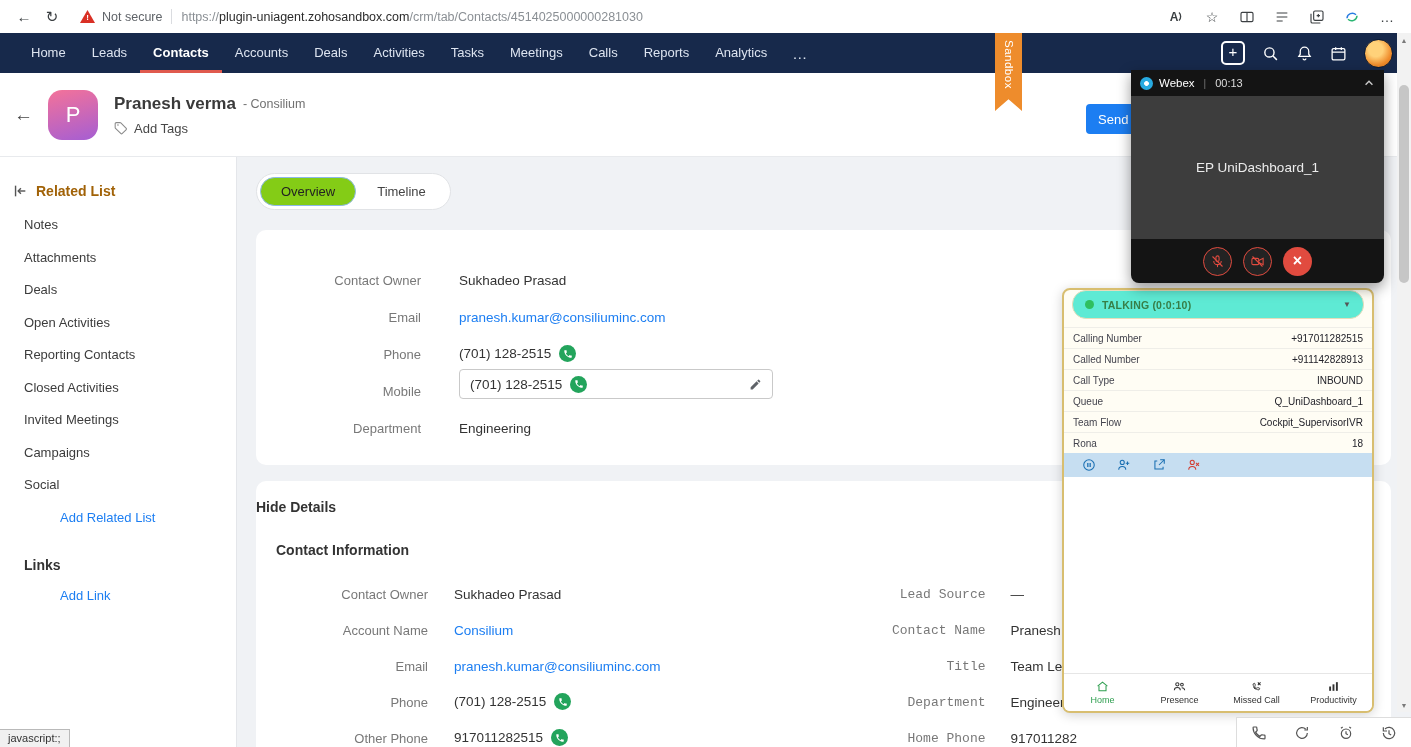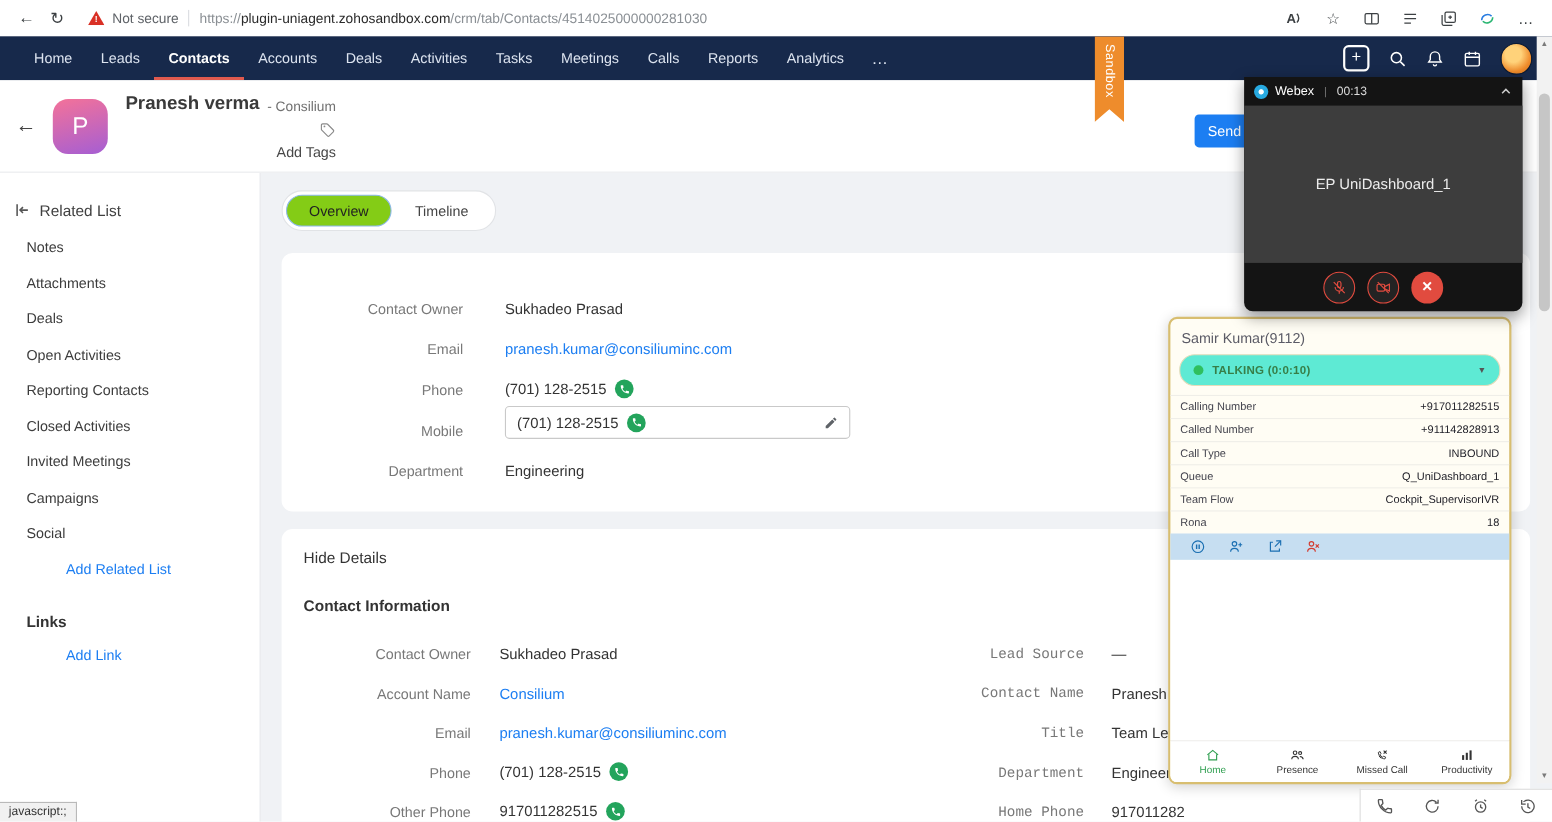--- a/index.html
+++ b/index.html
@@ -30,32 +30,32 @@
   .user-avatar{width:27px;height:27px;border-radius:50%;background:radial-gradient(circle at 40% 35%,#ffd27a 0 30%,#ef8c2c 65%,#c96a14);cursor:pointer;border:1px solid #0b1a33;}
 
   
   .sandbox{position:absolute;left:995px;top:33px;width:27px;height:78px;background:var(--sandbox_orange,#EE8C2C);clip-path:polygon(0 0,100% 0,100% 100%,50% 85%,0 100%);z-index:40;display:flex;justify-content:center;}
   .sandbox span{writing-mode:vertical-rl;color:#fff;font-size:11.5px;margin-top:7px;letter-spacing:.5px;}
 
   
   .contact-header{height:84px;background:#fff;display:flex;align-items:center;padding-left:14px;border-bottom:1px solid #e8eaed;box-sizing:border-box;position:relative;}
   .back-arrow{font-size:19px;color:#444;width:34px;cursor:pointer;flex:none;}
   .cavatar{width:50px;height:50px;border-radius:14px;background:linear-gradient(165deg,var(--avatar_from,#F0719C) 5%,var(--avatar_to,#A95FD0) 95%);color:#fff;font-size:22px;display:flex;align-items:center;justify-content:center;margin-right:16px;flex:none;cursor:pointer;}
-  .head-name-row{display:flex;align-items:flex-end;}
+  .head-name-row{display:flex;align-items:center;}
   .contact-name{font-size:17px;font-weight:bold;color:#3a3a3a;}
   .company{font-size:12.5px;color:#717171;margin-left:7px;}
-  .tags-row{display:flex;align-items:flex-end;gap:6px;margin-top:7px;cursor:pointer;flex-direction:column;}
+  .tags-row{display:flex;align-items:center;gap:6px;margin-top:7px;cursor:pointer;}
   .tags-label{font-size:13px;color:#474747;}
   .send-btn{position:absolute;left:1086px;top:104px;height:30px;padding:0 12px;background:var(--accent_blue,#1C7EF2);color:#fff;font-size:13px;border:none;border-radius:4px;z-index:5;cursor:pointer;}
 
   
   .body-row{display:flex;height:590px;background:var(--main_bg,#F0F2F5);}
   .sidebar{width:237px;background:#fff;border-right:1px solid #e4e6ea;padding:26px 0 0 24px;box-sizing:border-box;flex:none;}
   .sb-header{display:flex;align-items:center;gap:8px;margin-left:-12px;margin-bottom:10px;cursor:pointer;}
-  .sb-title{font-size:14px;font-weight:normal;color:#404040;}
+  .sb-title{font-size:14px;font-weight:bold;color:#a16207;}
   .sb-item{font-size:13px;color:#3c3c3c;height:32.5px;line-height:32.5px;cursor:pointer;}
   .sb-link{color:var(--accent_blue,#1C7EF2);font-size:13px;height:32.5px;line-height:32.5px;cursor:pointer;margin-left:36px;}
   .sb-links-title{font-size:14px;font-weight:bold;color:#333;margin-top:16px;height:30px;line-height:30px;}
 
   .main{flex:1;position:relative;overflow:hidden;min-width:0;}
   .tabs{display:inline-flex;background:#fff;border:1px solid #e1e3e6;border-radius:19px;margin:16px 0 0 19px;padding:3px;}
   .tab{font-size:13px;color:#444;padding:6px 20px;border-radius:15px;cursor:pointer;border:1px solid transparent;}
   .tab.active{background:#84cc16;border-color:#8cb8e8;color:#222;font-weight:normal;}
 
   .card{background:#fff;border-radius:10px;margin:20px 20px 0 19px;}
@@ -63,21 +63,21 @@
   .frow{display:flex;align-items:flex-end;min-height:30px;margin-bottom:7px;}
   .flabel{width:165px;text-align:right;font-size:13px;color:#787878;flex:none;}
   .fvalue{margin-left:38px;font-size:13.5px;color:#333;display:flex;align-items:center;gap:8px;}
   .link-blue{color:var(--accent_blue,#1C7EF2);cursor:pointer;}
   .phone-badge{width:17px;height:17px;border-radius:50%;background:var(--phone_green,#23A45C);display:inline-flex;align-items:center;justify-content:center;cursor:pointer;flex:none;}
   .mobile-box{width:314px;height:30px;border:1px solid #c9c9c9;border-radius:4px;display:flex;align-items:center;padding:0 10px;box-sizing:border-box;gap:8px;margin-left:38px;cursor:text;background:#fff;}
   .mobile-box .num{font-size:13.5px;color:#333;}
   .pencil{margin-left:auto;cursor:pointer;display:flex;}
 
   .details-card{margin-top:16px;padding:18px 0 40px;border-radius:10px 10px 0 0;min-height:260px;}
-  .hide-details{font-size:14px;font-weight:normal;color:#333;padding-left:20px;cursor:pointer;}
+  .hide-details{font-size:14px;font-weight:bold;color:#333;cursor:pointer;}
   .section-title{font-size:14px;font-weight:bold;color:#333;padding-left:20px;margin-top:27px;margin-bottom:14px;}
   .fields-grid{display:grid;grid-template-columns:1fr 1fr;}
   .dcol .frow{margin-bottom:6px;}
   .dcol .flabel{width:172px;}
   .dcol .fvalue{margin-left:26px;}
   .dcol2 .flabel{width:162px;font-family:Liberation Mono, monospace;}
   .dcol2 .fvalue{margin-left:25px;}
 
   
   .webex{position:absolute;left:1131px;top:70px;width:253px;height:213px;background:#141414;z-index:50;border-radius:0 0 8px 8px;box-shadow:0 5px 14px rgba(0,0,0,.4);display:flex;flex-direction:column;}
@@ -416,21 +416,20 @@
             <rect x="3" y="7" width="11" height="10" rx="2"></rect>
             <path d="M14 10.5 21 7v10l-7-3.5"></path>
             <path d="M4 4l16 16"></path>
           </svg>
         </span>
       <span class="ctl end">×</span>
     </div>
   </div>
 
   <div class="call-panel">
-    <div class="cp-agent">Samir Kumar(9112)</div>
     <div class="cp-status">
       <span class="cp-dot"></span>
       <span class="cp-status-text">TALKING (0:0:10)</span>
       <span class="cp-caret">▼</span>
     </div>
     <div class="cp-row">
       <span class="l">Calling Number</span>
       <span class="v">+917011282515</span>
     </div>
     <div class="cp-row">

